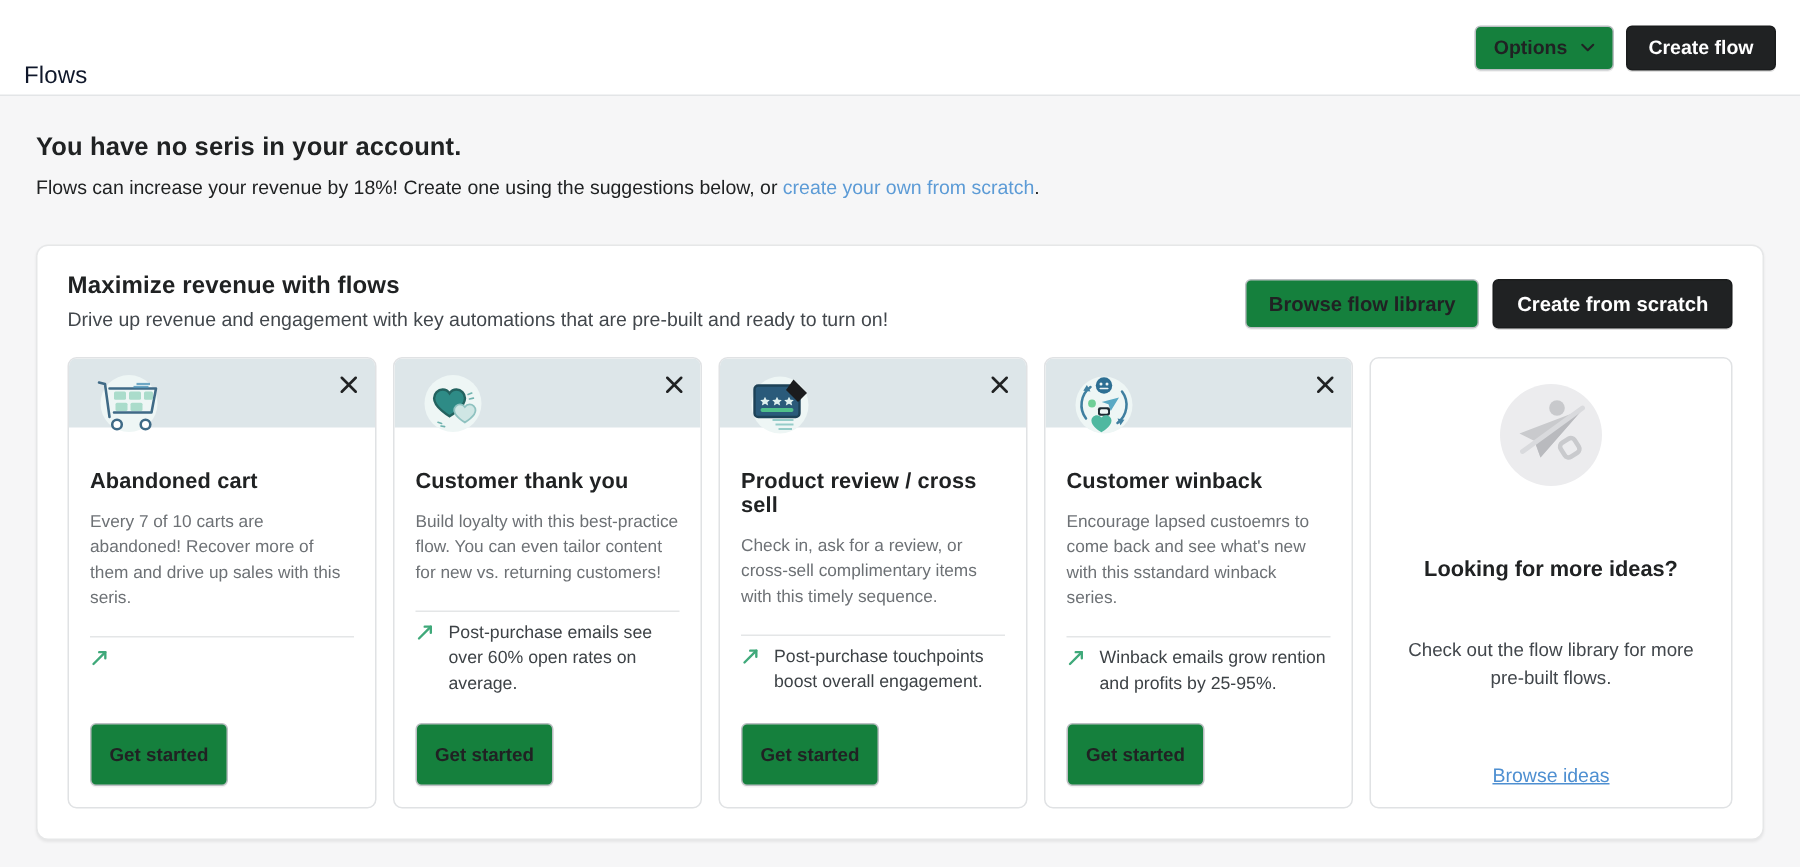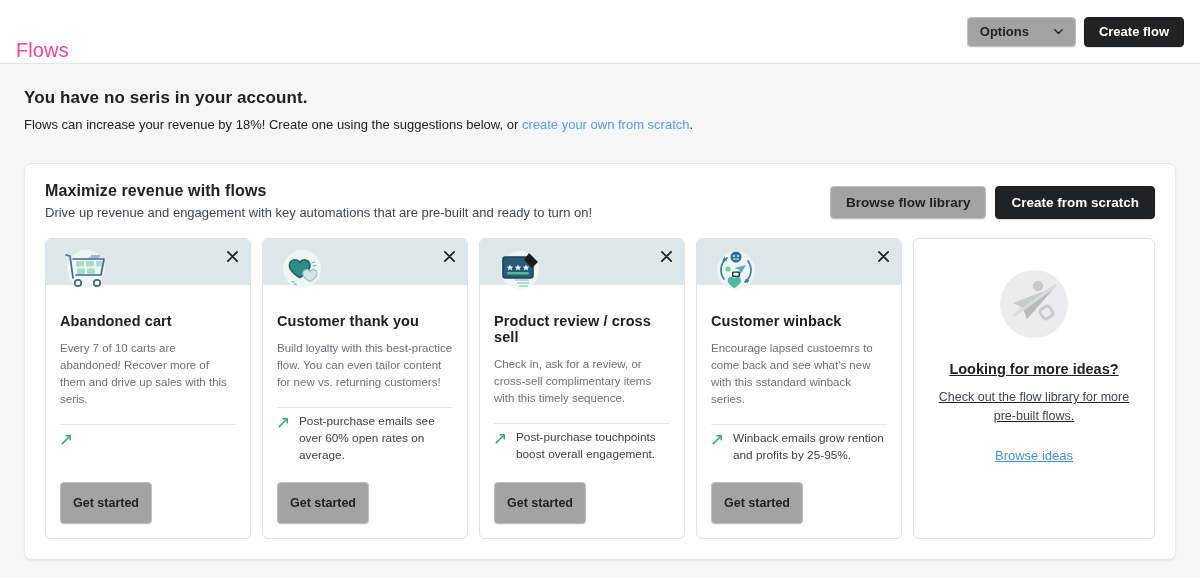--- a/index.html
+++ b/index.html
@@ -13,37 +13,37 @@
 
   
   .topbar {
     height: 64px;
     background: #ffffff;
     border-bottom: 1px solid #e3e5e7;
     display: flex; align-items: center;
     padding: 0 16px 0 16px;
   }
   .page-title {
-    font-size: 20px; font-weight: 400; color: #ec4899;
+    font-size: 16px; font-weight: 400; color: #0f172a;
     letter-spacing: .1px; padding-left: 0px; margin-top: 38px;
   }
   .topbar-actions { margin-left: auto; display: flex; align-items: center; gap: 8px; }
 
   .btn {
     font-family: "Liberation Sans", sans-serif;
     font-size: 13px; font-weight: 600;
     border-radius: 4px;
     cursor: pointer; white-space: nowrap;
     display: inline-flex; align-items: center; justify-content: center;
   }
   .btn-default {
-    background: #a3a3a3; color: #202223;
+    background: #15803d; color: #202223;
     border: 1px solid #bcbfc3;
     box-shadow: 0 1px 0 rgba(0,0,0,.05);
-    padding: 6px 12px; height: 30px; gap: 24px;
+    padding: 6px 12px; height: 30px; gap: 8px;
   }
   .btn-primary {
     background: #202223; color: #ffffff;
     border: 1px solid #1a1c1d;
     box-shadow: 0 1px 0 rgba(0,0,0,.12);
     padding: 6px 14px; height: 30px;
   }
   .chev { display: inline-block; width: 10px; height: 10px; position: relative; top: -1px; }
   .chev svg { display: block; }
 
@@ -98,22 +98,22 @@
   .card-desc { font-size: 11.5px; line-height: 17px; color: #6d7175; margin-top: 11px; }
   .card-div { height: 1px; background: #e4e6e7; margin: 16px 0 0 0; }
   .stat { display: flex; gap: 9px; margin-top: 5px; }
   .stat-icon { flex: 0 0 13px; padding-top: 2px; }
   .stat-text { font-size: 11.8px; line-height: 17px; color: #3d4246; }
   .card-cta { margin-top: auto; padding-top: 18px; }
   .btn-sm { height: 29px; font-size: 12.5px; font-weight: 600; padding: 20px 12px; }
 
   
   .card-ideas {
-    align-items: center; justify-content: flex-start;
-    padding: 28px 18px; text-align: center; text-decoration: underline;
+    align-items: center; justify-content: space-between;
+    padding: 14px 18px; text-align: center;
   }
   .ideas-art { width: 74px; height: 74px; margin-bottom: 20px; }
   .ideas-title { font-size: 14.5px; font-weight: 700; color: #202223; }
   .ideas-desc { font-size: 12.5px; line-height: 19px; color: #42474c; margin-top: 11px; }
   .ideas-link {
     margin-top: 22px; font-size: 13px; color: #4e8fd1;
     text-decoration: underline; cursor: pointer; display: inline-block;
   }
 </style>
 </head>

